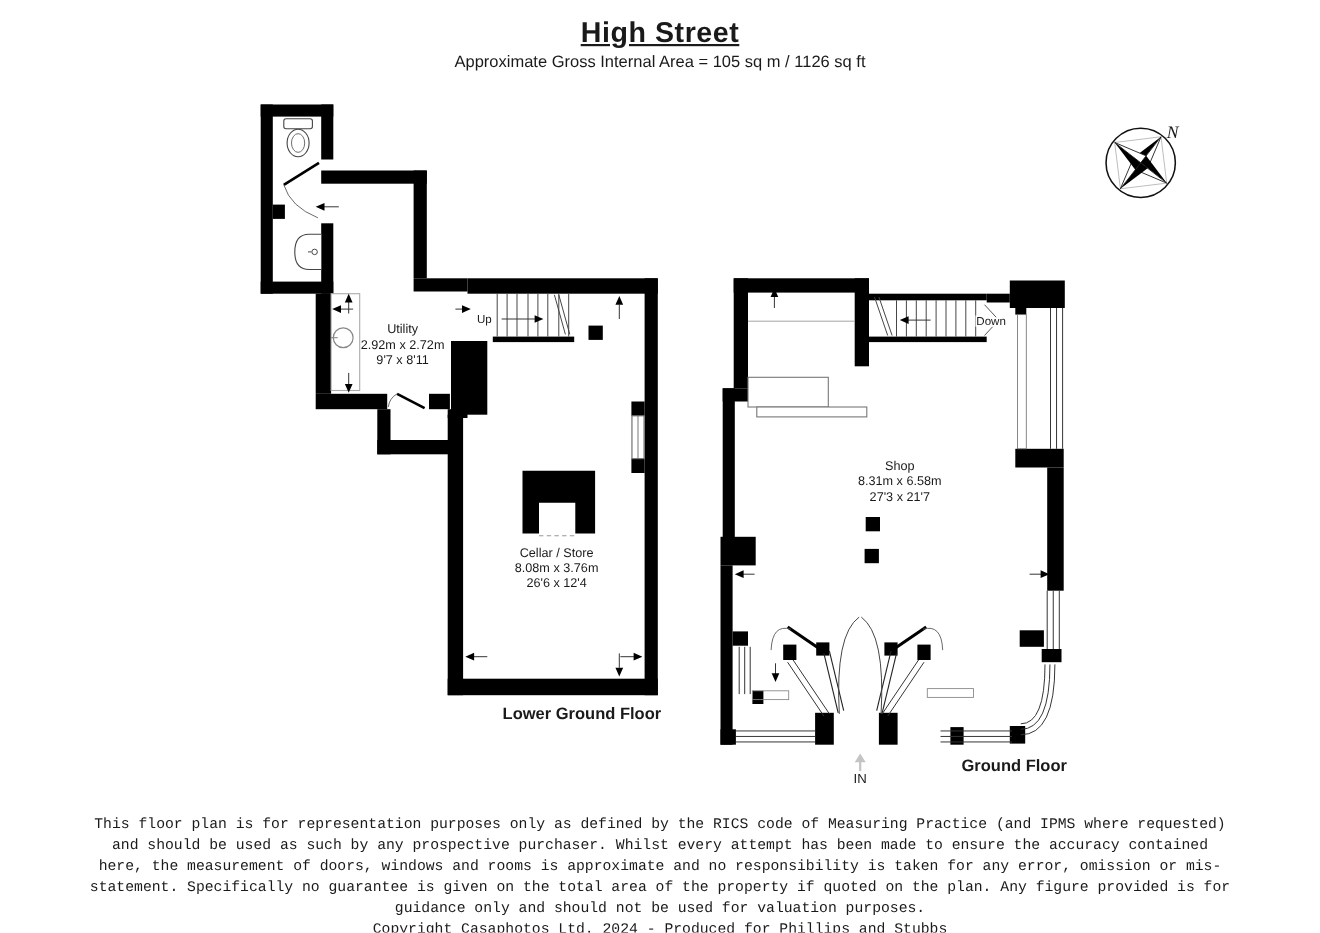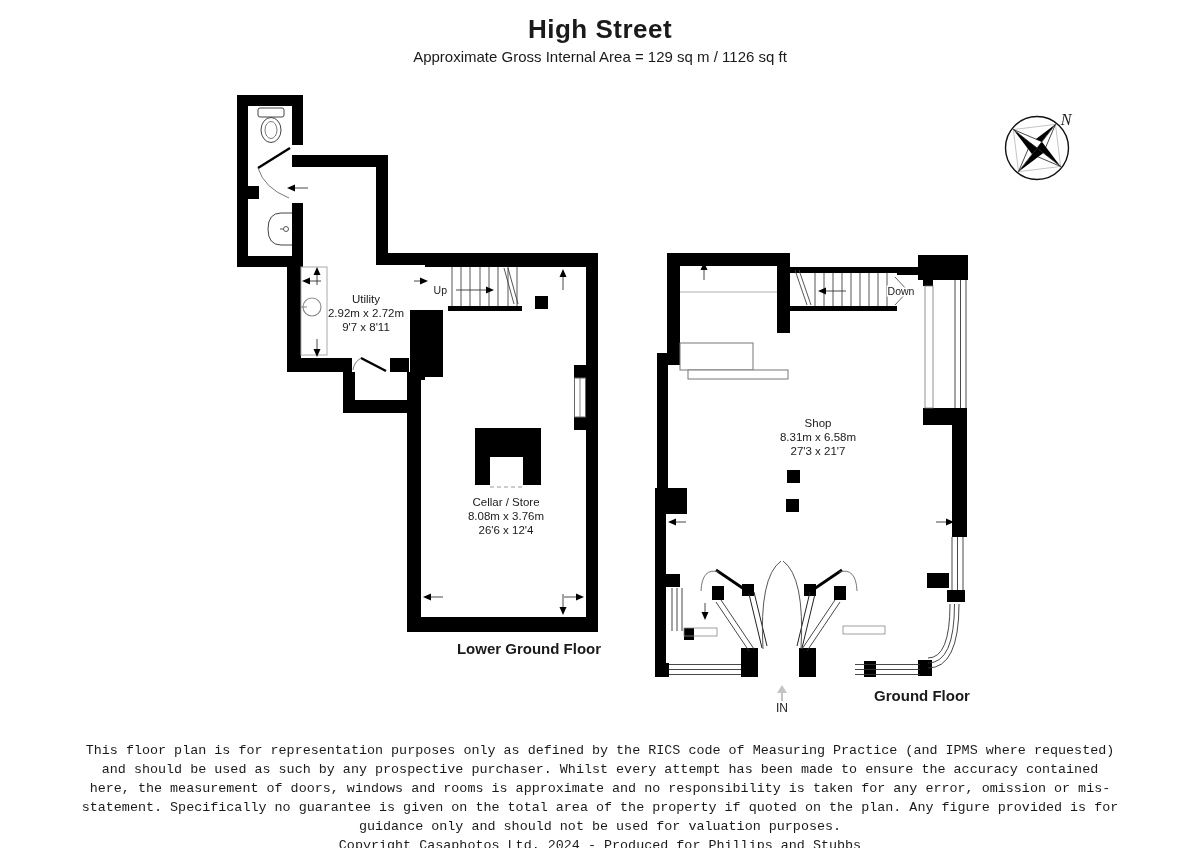--- a/index.html
+++ b/index.html
@@ -1,39 +1,39 @@
 <!DOCTYPE html>
 <html><head>
 <meta charset="utf-8">
 <style>
   html,body{margin:0;padding:0;background:#fff;}
   .page{position:relative;width:1200px;height:848px;background:#ffffff;overflow:hidden;
         font-family:"Liberation Sans",sans-serif;color:#1a1a1a;}
   .hdr{position:absolute;left:0;top:14px;width:100%;text-align:center;}
-  .hdr h1{margin:0;font-size:26px;font-weight:bold;letter-spacing:.5px;}
+  .hdr h1{margin:0;font-size:26px;font-weight:bold;letter-spacing:.5px;text-decoration:underline;}
   .hdr p{margin:3px 0 0 0;font-size:15px;}
   .ftr{position:absolute;top:741px;left:50%;transform:translateX(-50%);width:1040px;
        text-align:center;font-size:13.4px;line-height:19px;font-family:Liberation Mono, monospace;}
   .ftr p{margin:0;}
   svg{position:absolute;left:0;top:0;}
   svg text{font-family:"Liberation Sans",sans-serif;fill:#1a1a1a;}
   .room-label{font-size:11.5px;}
   .floor-label{font-size:15px;font-weight:bold;}
   .stair-label{font-size:10.5px;}
   .halo{paint-order:stroke;stroke:#ffffff;stroke-width:3px;}
   .north{font-family:"Liberation Serif",serif;font-style:italic;font-size:16px;}
 </style>
 </head>
 <body>
 
 <div class="page">
 
   <div class="hdr">
     <h1>High Street</h1>
-    <p>Approximate Gross Internal Area = 129 sq m / 1126 sq ft</p>
+    <p>Approximate Gross Internal Area = 105 sq m / 1126 sq ft</p>
   </div>
 
   <svg width="1200" height="848" viewBox="0 0 1200 848">
 
     <g>
       <circle cx="1037" cy="148" r="31.5" fill="#fff" stroke="#111" stroke-width="1.4"></circle>
       <g transform="translate(1037,148) rotate(38)">
         <polygon points="0,-30 30,0 0,30 -30,0" fill="none" stroke="#bbb" stroke-width="0.8"></polygon>
         <g>
           <path d="M0,-30 L-8,0 L0,0 Z" fill="#000"></path>

